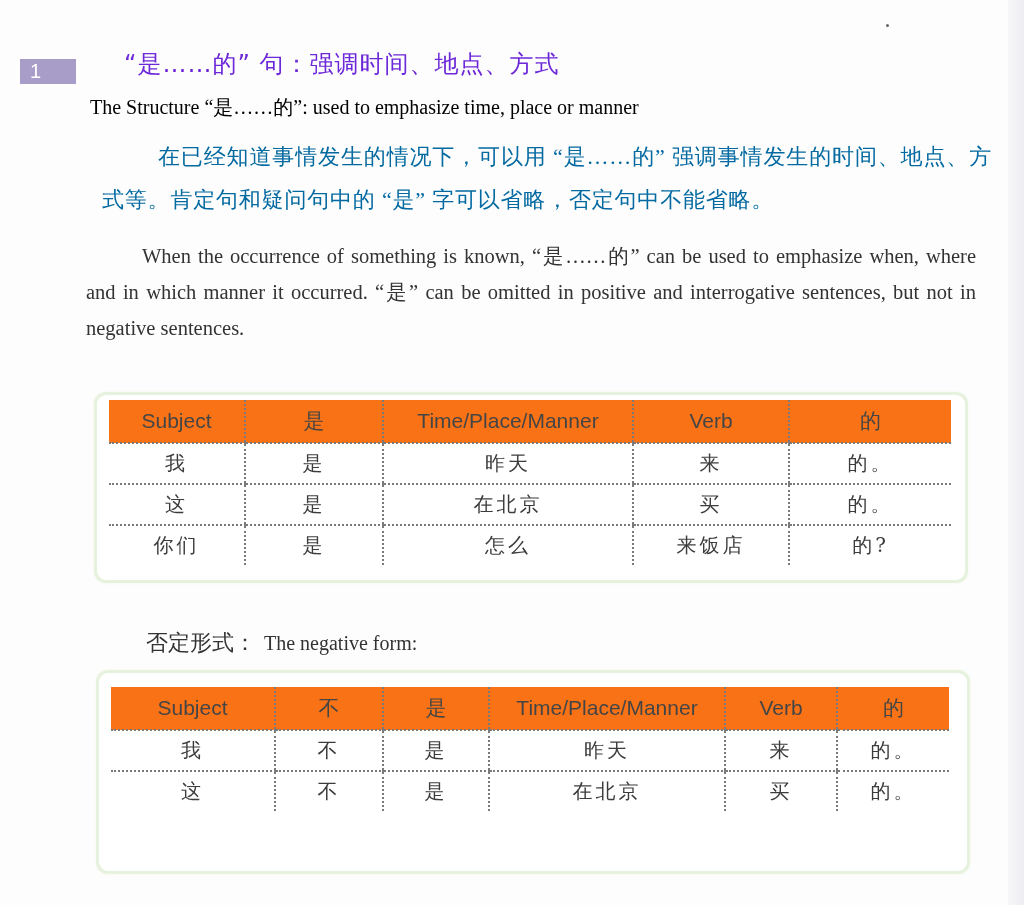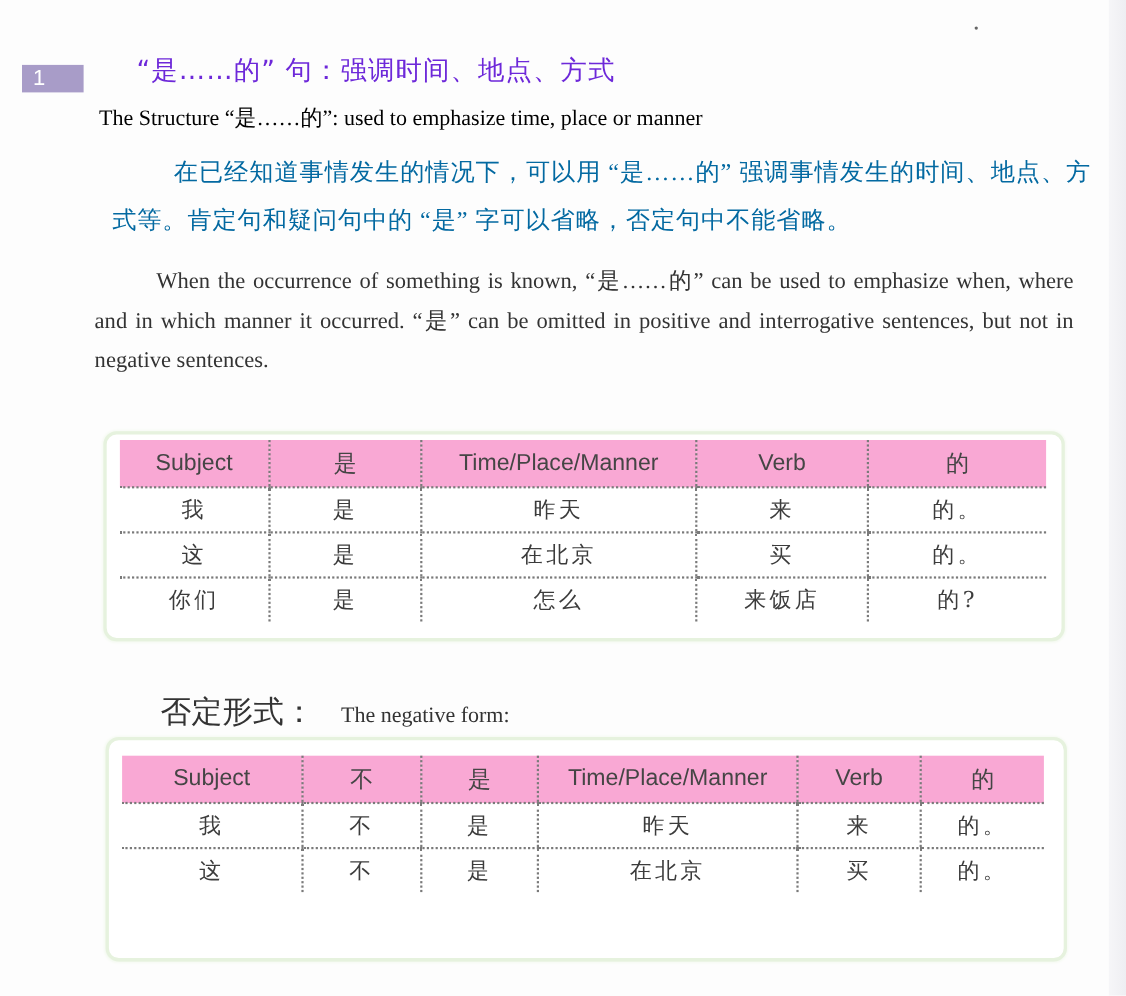--- a/index.html
+++ b/index.html
@@ -121,21 +121,21 @@
       left: 12px;
       top: 5px;
       width: 842px;
     }
     .box-2 table.grammar {
       left: 12px;
       top: 14px;
       width: 838px;
     }
     table.grammar th {
-      background: #f9a8d4;
+      background: #f97316;
       font-family: "Liberation Sans", sans-serif;
       font-weight: normal;
       font-size: 21px;
       color: #454545;
       height: 40px;
       text-align: center;
       border-bottom: 2px dotted #7a7a7a;
       border-left: 2px dotted #7a7a7a;
     }
     table.grammar td {
@@ -158,22 +158,22 @@
     .neg-label {
       position: absolute;
       left: 146px;
       top: 628px;
       white-space: nowrap;
       font-size: 20px;
       color: #333;
     }
     .neg-label .zh {
       font-family: Liberation Mono, monospace;
-      font-size: 28px;
-      margin-right: 24px;
+      font-size: 22px;
+      margin-right: 8px;
     }
     .neg-label .en {
       font-family: "Liberation Serif", serif;
     }
   </style>
 </head>
 <body>
 
 <div class="page-edge"></div>
 <div class="speck"></div>

